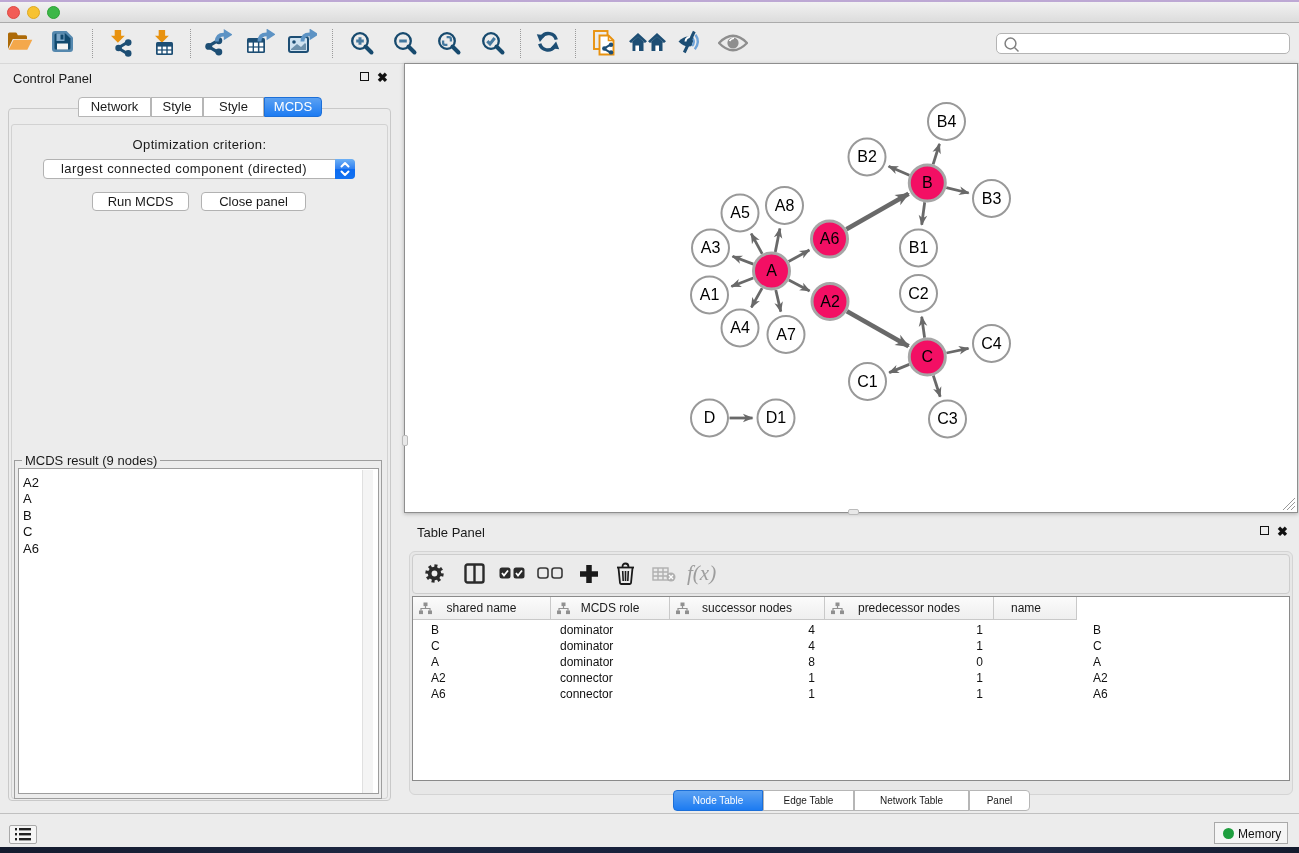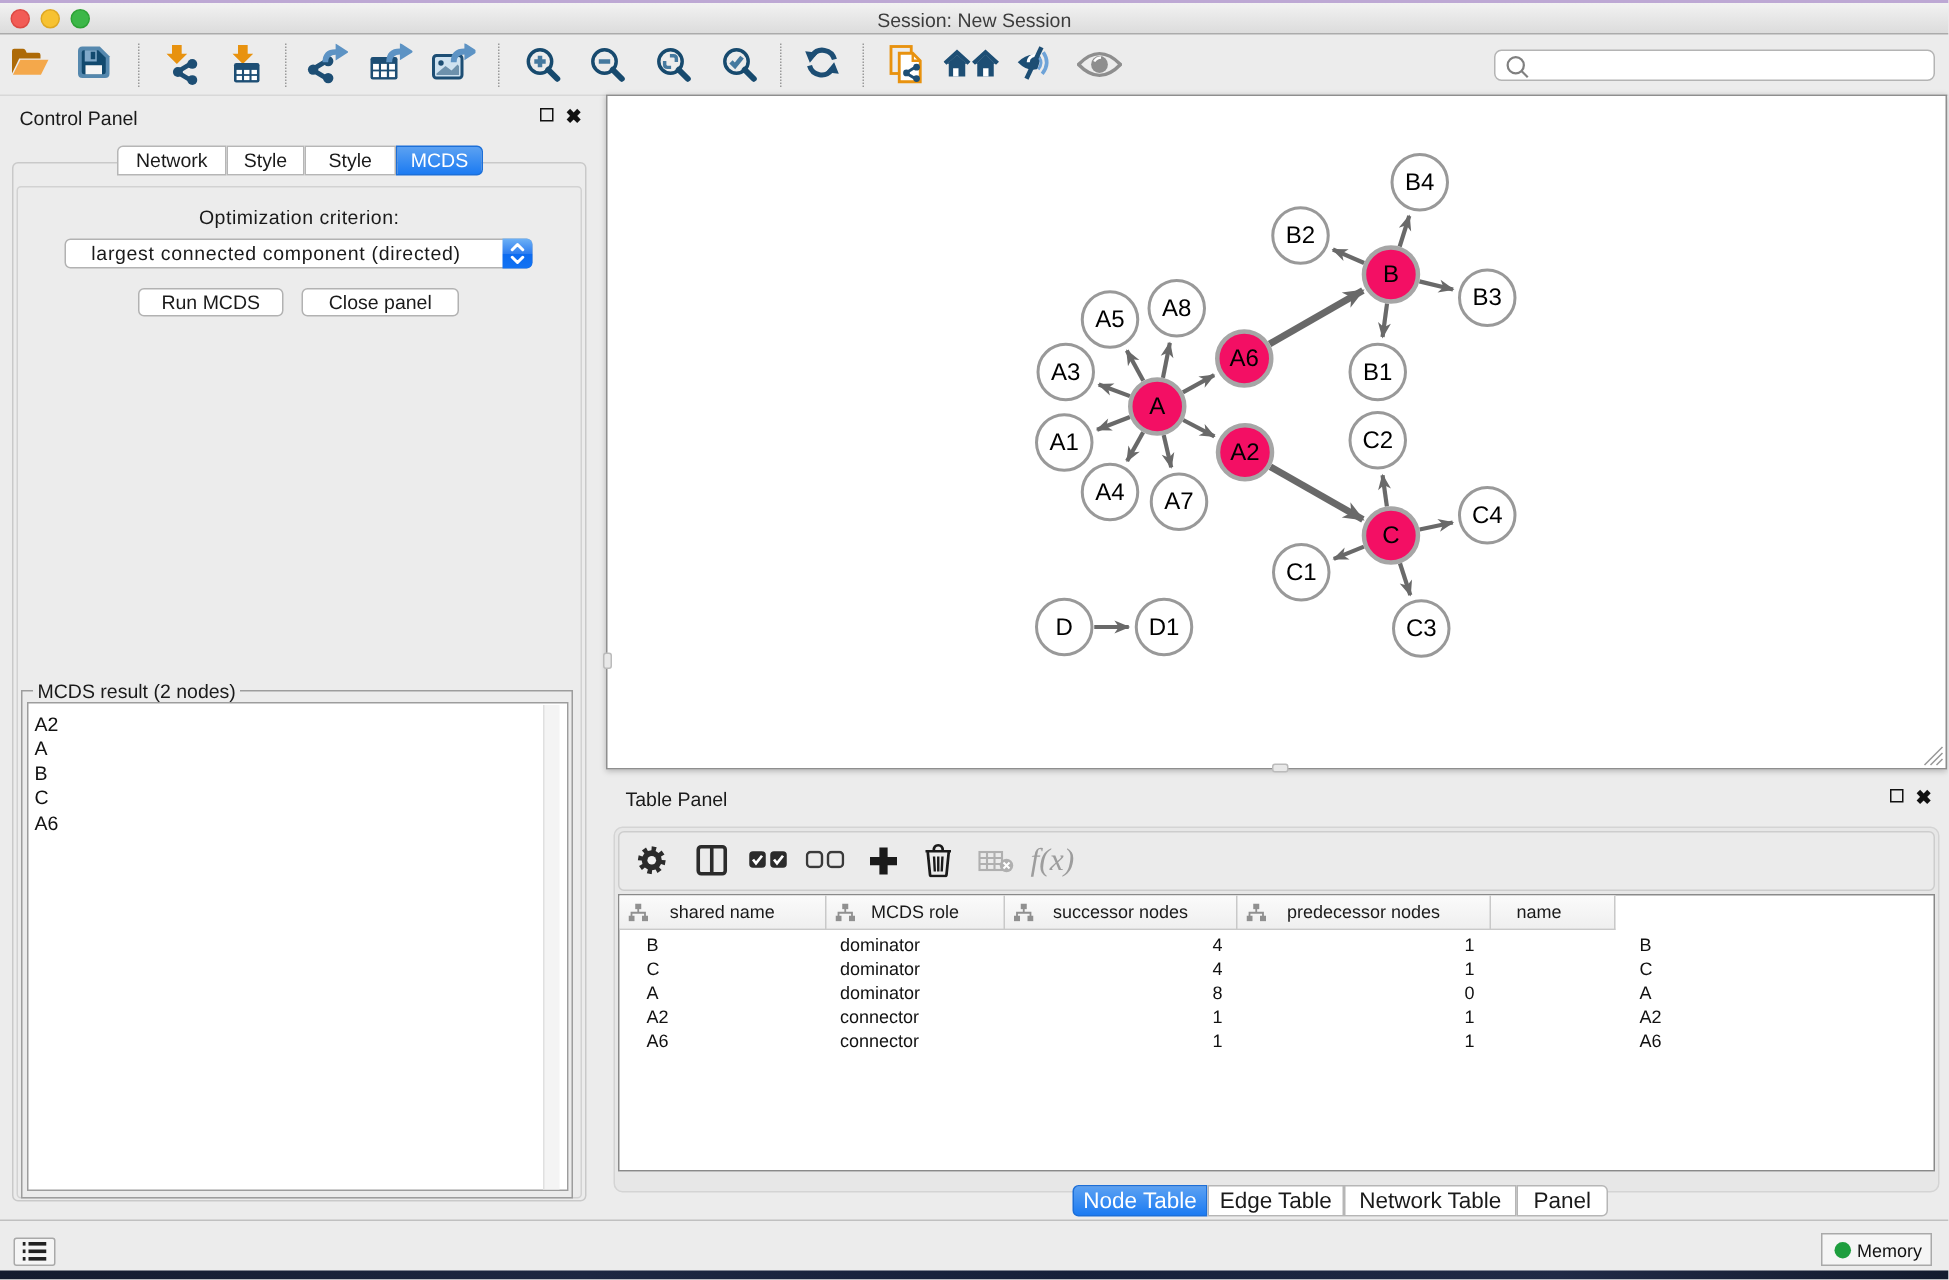--- a/index.html
+++ b/index.html
@@ -50,32 +50,31 @@
 #grip-b { position:absolute; left:443px; bottom:-3px; width:11px; height:6px; background:#e8e8e8; border:1px solid #bbb; border-radius:2px; }
 
 #tp-title { position:absolute; left:417px; top:525px; font-size:13px; color:#1a1a1a; }
 #tp-box { position:absolute; left:409px; top:551px; width:884px; height:244px; background:#e7e7e7; border:1px solid #d4d4d4; border-radius:6px; }
 #tp-toolbar { position:absolute; left:412px; top:554px; width:878px; height:40px; background:#ebebeb; border:1px solid #cdcdcd; border-radius:4px; }
 #tp-table { position:absolute; left:412px; top:596px; width:878px; height:185px; background:#fff; border:1px solid #8a8a8a;padding-left:28px; }
 #tp-header { position:absolute; left:0; top:0; width:664px; height:23px; background:linear-gradient(#fbfbfb,#efefef); border-bottom:1px solid #c9c9c9; }
 .hcell { position:absolute; top:0; height:23px; border-right:1px solid #c9c9c9; font-size:12px; color:#1a1a1a; text-align:center; line-height:23px; }
 .hico { position:absolute; left:6px; top:5px; }
 .cell { position:absolute; font-size:12px; color:#111; }
-.btab { position:absolute; top:790px; z-index:3; height:21px; background:#fff; border:1px solid #b6b6b6; font-size:15px; color:#1a1a1a; text-align:center; line-height:19px;margin-left:42px; }
+.btab { position:absolute; top:790px; z-index:3; height:21px; background:#fff; border:1px solid #b6b6b6; font-size:10px; color:#1a1a1a; text-align:center; line-height:19px; }
 #memory { position:absolute; left:1214px; top:822px; width:74px; height:22px; background:#f5f5f5; border:1px solid #a9a9a9; font-size:12px; color:#111; }
 #listbtn { position:absolute; left:9px; top:825px; width:28px; height:19px; background:#f5f5f5; border:1px solid #a9a9a9; border-radius:2px; }
 </style>
 </head>
 <body>
 <div id="topline"></div>
 <div id="titlebar">
   <div class="tl" style="left:7px; background:#f25c56; border:1px solid #dd4a43;"></div>
   <div class="tl" style="left:27px; background:#f7c231; border:1px solid #dfa821;"></div>
   <div class="tl" style="left:47px; background:#3cb748; border:1px solid #2da235;"></div>
-  <div id="apptitle">Session: New Session</div>
 </div>
 <div id="toolbar">
   <svg class="ticon" style="left:6px; top:5px;" width="29" height="28" viewBox="0 0 29 28">
       <path d="M2 20 L2 5 Q2 3.5 3.5 3.5 L9.5 3.5 Q10.6 3.5 11 4.5 L11.8 6.2 L19.5 6.2 Q21 6.2 21 7.7 L21 10 L6.8 10 L2 20 Z" fill="#ad6a07"></path>
 <path d="M2.6 20.8 L7.6 10.8 L26.3 10.8 L21.3 20.8 Z" fill="#f4a84b"></path>
     </svg>
     <svg class="ticon" style="left:50px; top:5px;" width="28" height="28" viewBox="0 0 28 28">
       <path d="M2 5 Q2 2 5 2 L16.5 2 L23 8.5 L23 20 Q23 23 20 23 L5 23 Q2 23 2 20 Z" fill="#5588ae"></path>
 <path d="M4.5 6 Q4.5 4.5 6 4.5 L15.5 4.5 L20.5 9.5 L20.5 19 Q20.5 20.5 19 20.5 L6 20.5 Q4.5 20.5 4.5 19 Z" fill="#11496e"></path>
 <path d="M6.5 4.5 L14.5 4.5 L14.5 12 L6.5 12 Z" fill="#7fa8c9"></path>
@@ -220,21 +219,21 @@
 <div id="optlabel">Optimization criterion:</div>
 <div id="dropdown">
   <div id="dd-text">largest connected component (directed)</div>
   <div id="dd-btn"><svg width="20" height="20" viewBox="0 0 20 20">
         <path d="M6.5 7.5 L10 4 L13.5 7.5 M6.5 12.5 L10 16 L13.5 12.5" stroke="#fff" stroke-width="2" fill="none" stroke-linecap="round" stroke-linejoin="round"></path>
       </svg></div>
 </div>
 <div class="btn" style="left:92px; width:97px;">Run MCDS</div>
 <div class="btn" style="left:201px; width:105px;">Close panel</div>
 <div id="fieldset"></div>
-<div id="fs-legend">MCDS result (2 nodes)</div>
+<div id="fs-legend">MCDS result (9 nodes)</div>
 <div id="fs-list">
   <div id="fs-scroll"></div>
   <div class="li" style="top:6px;">A2</div>
   <div class="li" style="top:22px;">A</div>
   <div class="li" style="top:39px;">B</div>
   <div class="li" style="top:55px;">C</div>
   <div class="li" style="top:72px;">A6</div>
 </div>
 
 <div id="netwin">

